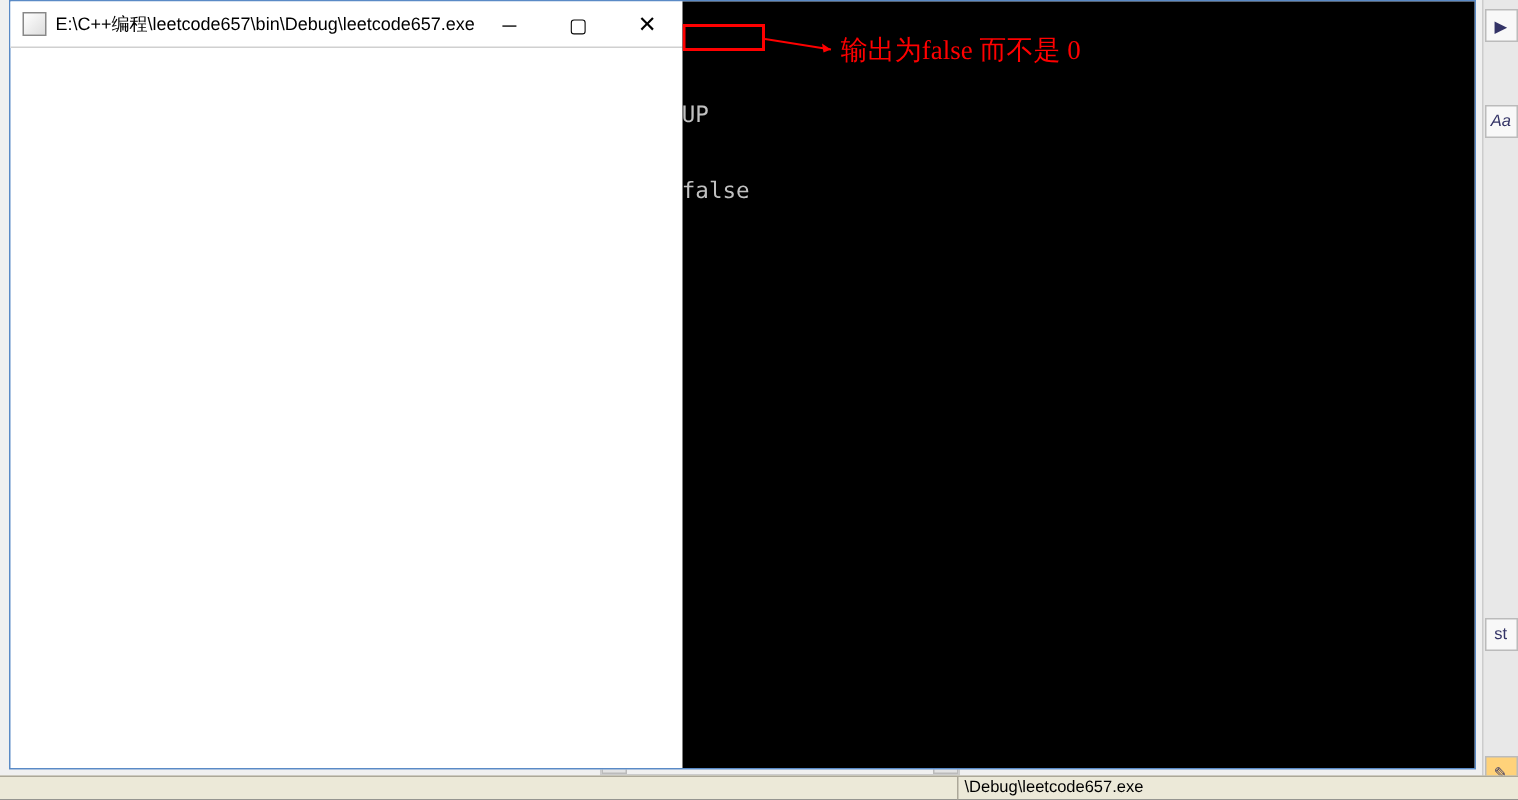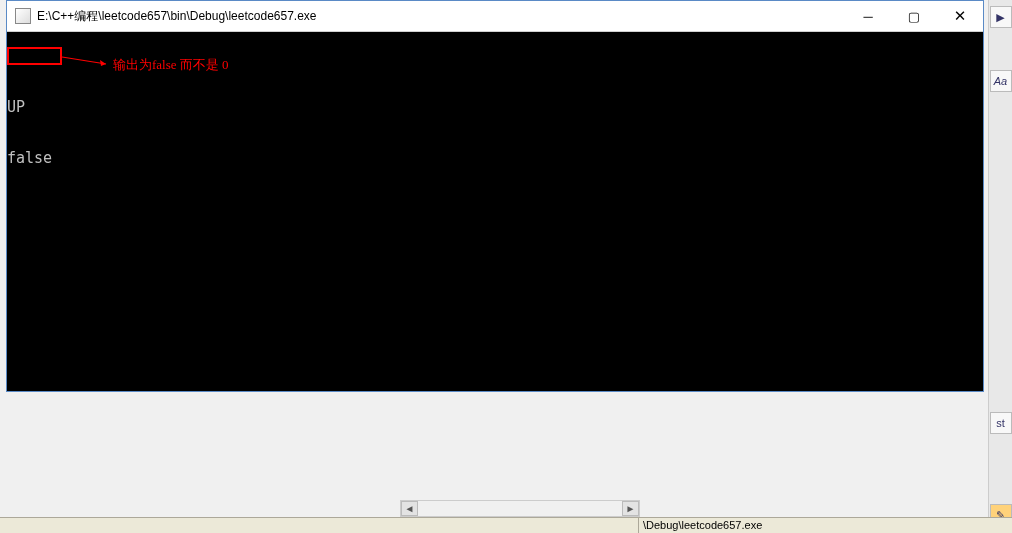--- a/index.html
+++ b/index.html
@@ -9,25 +9,25 @@
       font-family: "Segoe UI", Tahoma, sans-serif;
       background: #f0f0f0;
       position: relative;
       overflow: hidden;
     }
     .window {
       position: absolute;
       left: 6px;
       top: 0;
       width: 978px;
-      height: 392px;
+      height: 513px;
       background: #fff;
       border: 1px solid #5a8ac6;
       display: flex;
-      flex-direction: column;
+      flex-direction: row;
     }
     .titlebar {
       height: 31px;
       background: #fff;
       display: flex;
       align-items: center;
       border-bottom: 1px solid #d0d0d0;
     }
     .title-icon {
       width: 16px;
@@ -82,21 +82,21 @@
       background: transparent;
       pointer-events: none;
     }
     .annotation-arrow {
       position: absolute;
       pointer-events: none;
     }
     .annotation-text {
       position: absolute;
       color: #ff0000;
-      font-size: 13px;
+      font-size: 18px;
       font-family: "SimSun", serif;
       pointer-events: none;
     }
     
     .bg-panel-right {
       position: absolute;
       right: 0;
       top: 0;
       width: 24px;
       height: 520px;

